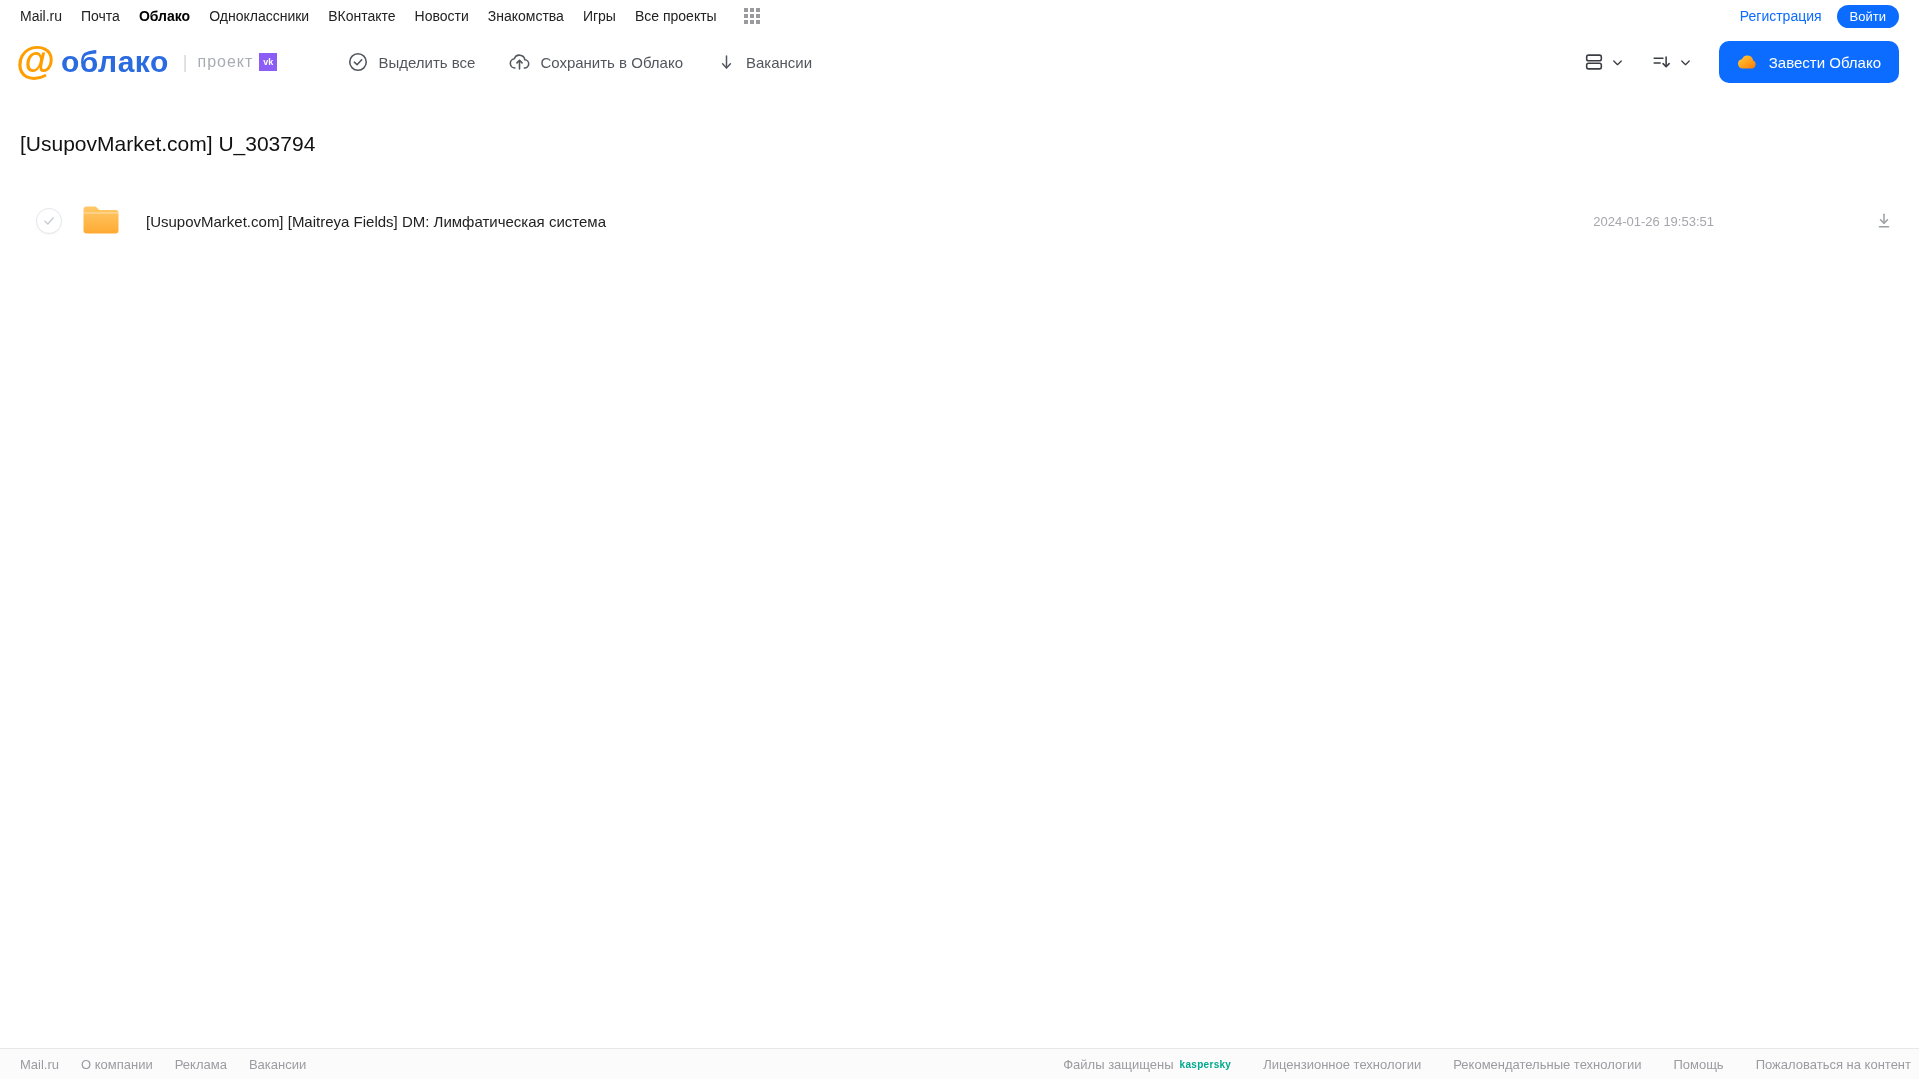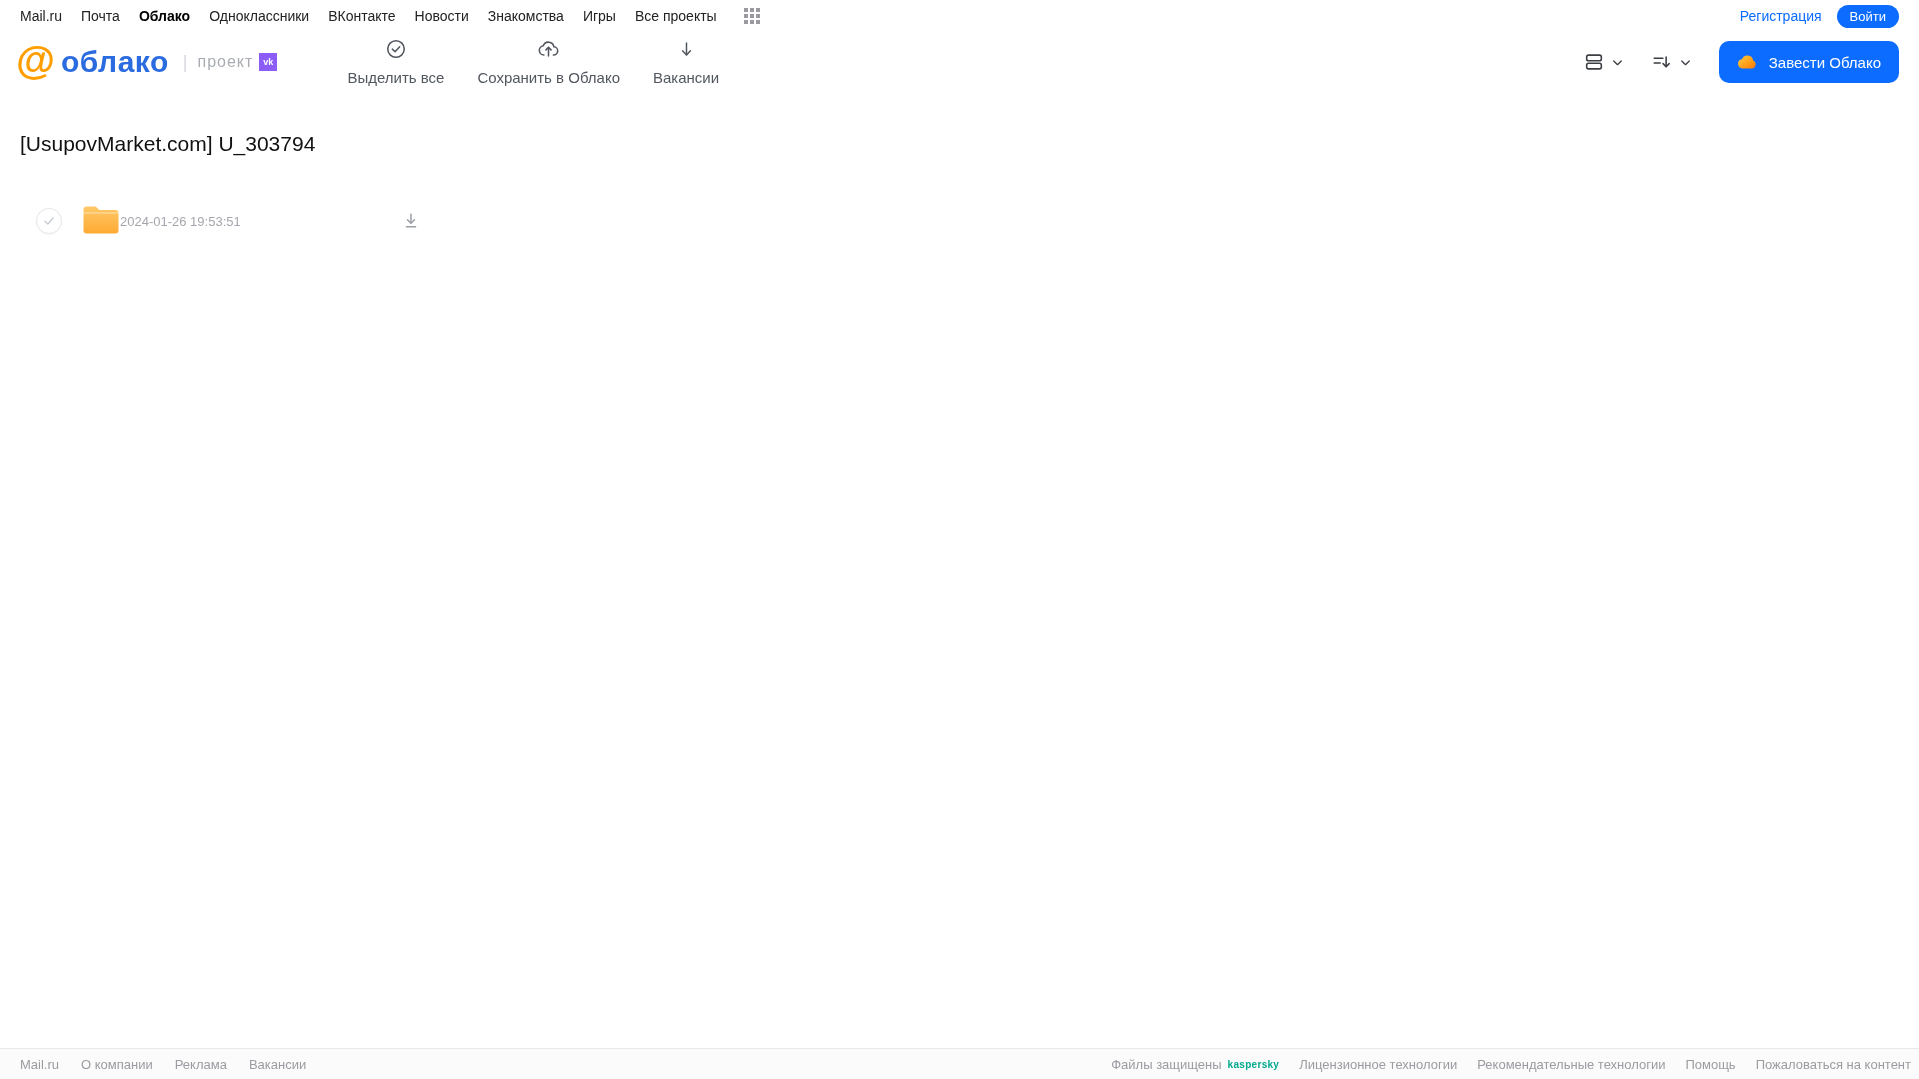--- a/index.html
+++ b/index.html
@@ -23,21 +23,21 @@
   .logo { display:flex; align-items:center; cursor:pointer; }
   .at-sign { font-size:40px; font-weight:bold; color:var(--logo-orange); line-height:40px; margin-top:-4px; }
   .logo-word { font-size:30px; font-weight:bold; color:var(--logo-blue); margin-left:6px; letter-spacing:.5px; }
   .logo-divider { color:#d6d8dc; margin:0 10px 0 14px; font-size:18px; }
   .project-label { font-size:16px; color:#a9adb3; letter-spacing:1px; }
   .vk-badge { width:18px; height:18px; border-radius:0; background:#8b5cf6; color:#fff;
     font-size:9px; font-weight:bold; display:flex; align-items:center; justify-content:center; margin-left:6px; }
 
   .toolbar-actions { display:flex; align-items:center; gap:33px; margin-left:70px; }
   .tool-btn { display:flex; align-items:center; gap:9px; background:none; border:none; cursor:pointer;
-    font-size:15px; color:#52575e; font-family:inherit;flex-direction:column; }
+    font-size:15px; color:#52575e; font-family:inherit; }
   .tool-btn svg { stroke:#52575e; }
 
   .header-right { margin-left:auto; display:flex; align-items:center; }
   .icon-toggle { display:flex; align-items:center; gap:5px; background:none; border:none; cursor:pointer; margin-right:26px; }
   .icon-toggle svg { stroke:#3a3d42; }
   .create-btn { display:flex; align-items:center; gap:10px; background:var(--accent); color:#fff;
     border:none; border-radius:10px; height:42px; padding:0 18px; font-size:15px; cursor:pointer; font-family:inherit; }
 
   
   .main { padding-top:38px; }
@@ -51,21 +51,21 @@
   .file-name { margin-left:26px; font-size:15px; color:#222; text-decoration:none; flex:1 1 auto;
     white-space:nowrap; overflow:hidden; }
   .file-date { font-size:13px; color:#a6a6ae; margin-right:160px; }
   .row-download { background:none; border:none; cursor:pointer; display:flex; align-items:center; }
 
   
   .footer { position:absolute; left:0; bottom:0; width:100%; height:31px; background:#fbfbfb;
     border-top:1px solid #e8e8e8; display:flex; align-items:center; padding:0 8px 0 20px; font-size:13px; }
   .footer a { color:#9b9ba1; text-decoration:none; cursor:pointer; }
   .footer-left { display:flex; gap:22px; }
-  .footer-right { margin-left:auto; display:flex; align-items:center; gap:20px;text-align:right; }
+  .footer-right { margin-left:auto; display:flex; align-items:center; gap:32px;text-align:right; }
   .protected { color:#9b9ba1; display:flex; gap:6px; align-items:center; }
   .kaspersky { color:var(--kaspersky-green); font-weight:bold; font-size:10px; letter-spacing:.3px; }
 </style>
 </head>
 <body>
 
 <nav class="topnav">
   <div class="topnav-links">
     <a>Mail.ru</a>
     <a>Почта</a>
@@ -200,20 +200,21 @@
           <linearGradient id="fg" x1="0" y1="0" x2="0" y2="1">
             <stop offset="0" stop-color="#ffc968"></stop>
               <stop offset="1" stop-color="#ffaa33"></stop>
           </linearGradient>
         </defs>
         <path d="M1.5 5.5a3 3 0 0 1 3-3h9.2l3.6 3.6h16.2a3 3 0 0 1 3 3v17.4a3 3 0 0 1-3 3H4.5a3 3 0 0 1-3-3z" fill="url(#fg)"></path>
         <path d="M1.5 8h35v2H1.5z" fill="#ffffff" opacity="0.25"></path>
       </svg>
     </span>
 
+    <a class="file-name">[UsupovMarket.com] [Maitreya Fields] DM: Лимфатическая система</a>
 
     <span class="file-date">2024-01-26 19:53:51</span>
 
     <button class="row-download">
       <span style="display:flex">
         <svg width="20" height="20" viewBox="0 0 24 24" fill="none" stroke="#9aa0a6" stroke-width="1.8" stroke-linecap="round" stroke-linejoin="round">
           <line x1="12" y1="4" x2="12" y2="14.5"></line>
           <polyline points="7.8,10.5 12,14.8 16.2,10.5"></polyline>
           <line x1="6.5" y1="19" x2="17.5" y2="19"></line>
         </svg>

